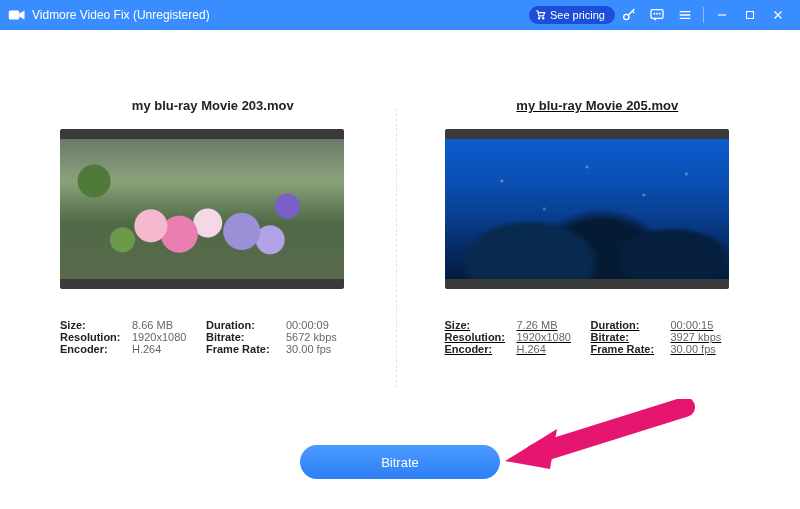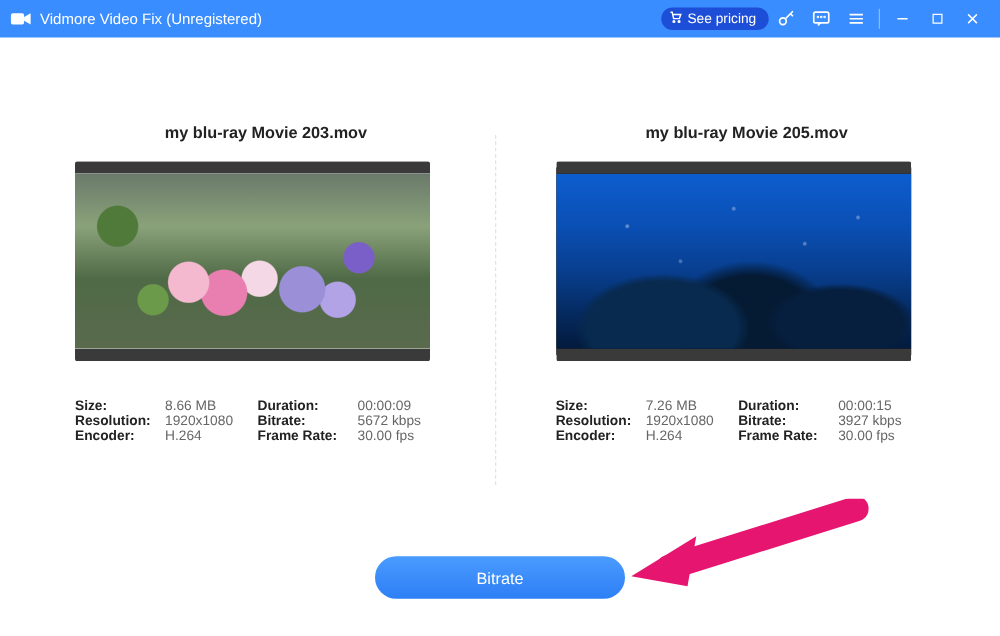--- a/index.html
+++ b/index.html
@@ -11,21 +11,21 @@
   .titlebar .logo svg { width: 100%; height: 100%; }
   .titlebar .title { flex: 0 0 auto; }
   .titlebar .spacer { flex: 1; }
   .pricing-btn { background: #1d4ed8; color: #fff; border: none; border-radius: 10px; height: 18px; padding: 0 10px 0 6px; font-size: 11px; display: flex; align-items: center; gap: 4px; cursor: pointer; }
   .tb-icon { width: 28px; height: 30px; display:flex; align-items:center; justify-content:center; cursor:pointer; }
   .tb-icon svg { stroke:#fff; fill:none; }
 
   
   .main { position:absolute; top:30px; left:0; right:0; bottom:0; display:flex;margin-top:18px; }
   .pane { flex:1; padding:50px 30px 0 60px; position:relative; }
-  .pane.right { padding:50px 50px 0 48px; }
+  .pane.right { padding:50px 50px 0 48px;text-decoration:underline; }
   .divider { width:0; border-left:1px dashed #dfe3ea; margin-top:60px; height:280px; }
 
   .filename { font-size:13px; font-weight:700; color:#222; text-align:center; margin-bottom:16px; }
   .thumb { width:284px; height:160px; background:#222; border-top:10px solid #3a3a3a; border-bottom:10px solid #3a3a3a; border-radius:2px; overflow:hidden; position:relative; }
 
   .meta { margin-top:30px; display:grid; grid-template-columns: 72px 74px 80px 65px; font-size:11px; }
   .meta .lab { color:#222; font-weight:700; }
   .meta .val { color:#666; }
 
   

